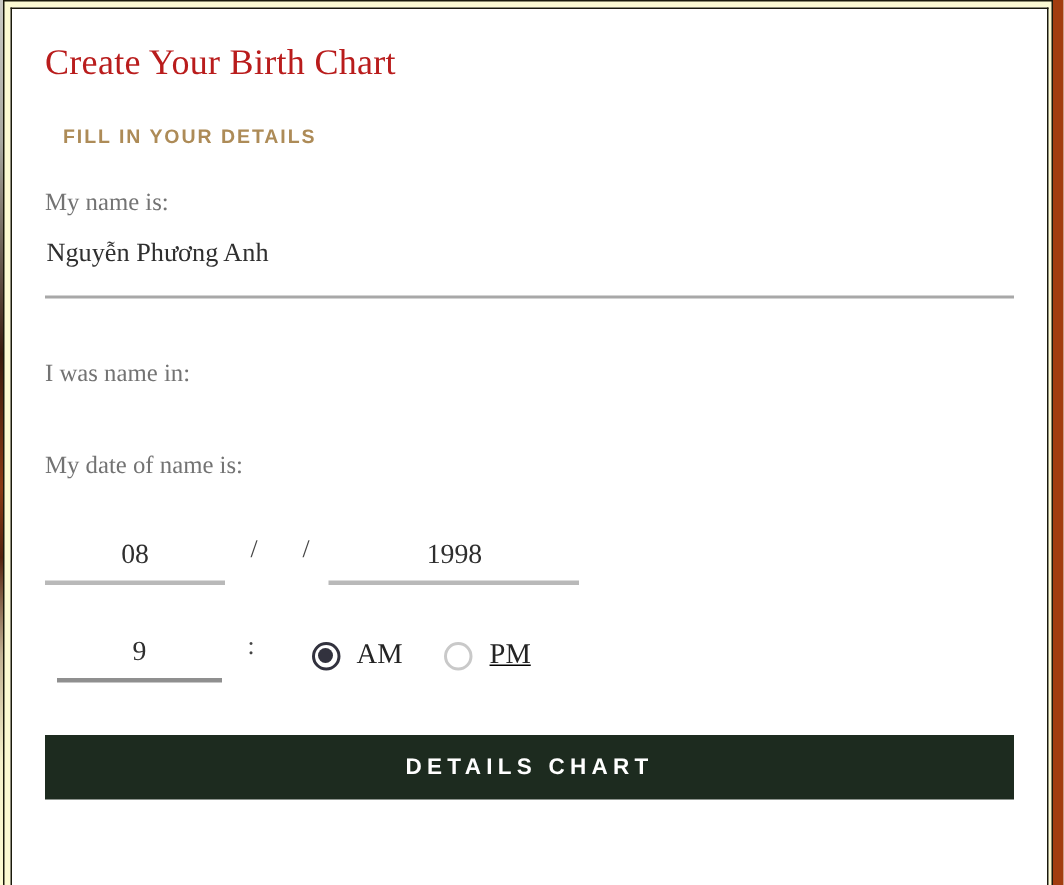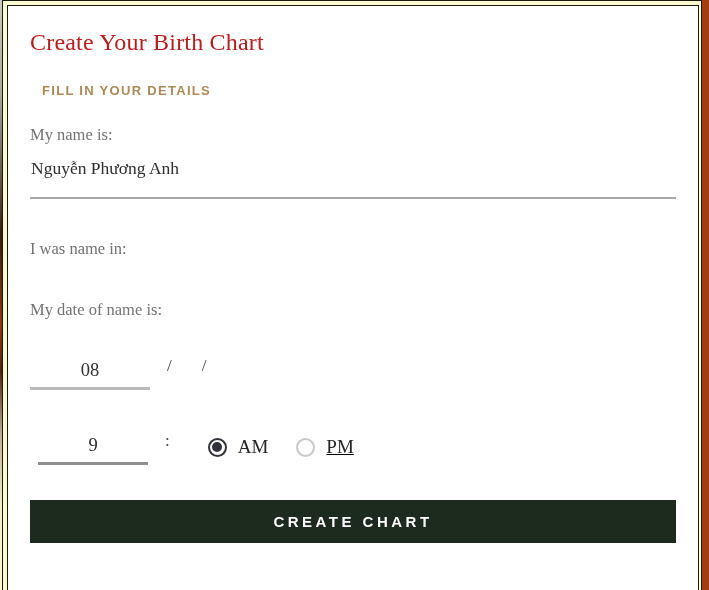--- a/index.html
+++ b/index.html
@@ -103,21 +103,21 @@
   .time-input{
     width:110px;
     font-size:18.5px;
     text-align:center;
     padding:0 0 6px;
     border-bottom:3px solid #8f8f8f;
   }
   .meridiem-group{
     display:flex;
     align-items:center;
-    margin:15px 0 7px 25px;
+    margin:5px 0 7px 25px;
   }
   .radio-option{display:flex;align-items:center;cursor:pointer;}
   .radio-option + .radio-option{margin-left:28px;text-decoration:underline;}
   .radio{
     width:19px;height:19px;border-radius:50%;
     border:2px solid #c9c9c9;
     display:inline-block;position:relative;
   }
   .radio.checked{border:2.5px solid #32323e;}
   .radio.checked::after{
@@ -159,34 +159,35 @@
     <input type="text" class="line-input" value="Nguyễn Phương Anh" style="">
 
     <div class="field-label lbl-place">I was name in:</div>
 
     <div class="field-label lbl-date">My date of name is:</div>
 
     <div class="date-row">
       <input type="text" class="date-input w-month" value="08" style="">
       <span class="sep">/</span>
       <span class="sep">/</span>
+      <input type="text" class="date-input w-year" value="1998" style="">
     </div>
 
     <div class="time-row">
       <input type="text" class="time-input" value="9" style="">
       <span class="sep">:</span>
 
       <div class="meridiem-group">
         <div class="radio-option">
           <span class="radio checked"></span>
           <span class="radio-label">AM</span>
         </div>
         <div class="radio-option">
           <span class="radio"></span>
           <span class="radio-label">PM</span>
         </div>
       </div>
     </div>
 
-    <button class="submit-btn">CREATE CHART</button>
+    <button class="submit-btn">DETAILS CHART</button>
 
   </div>
 </div>
 
 </body></html>

